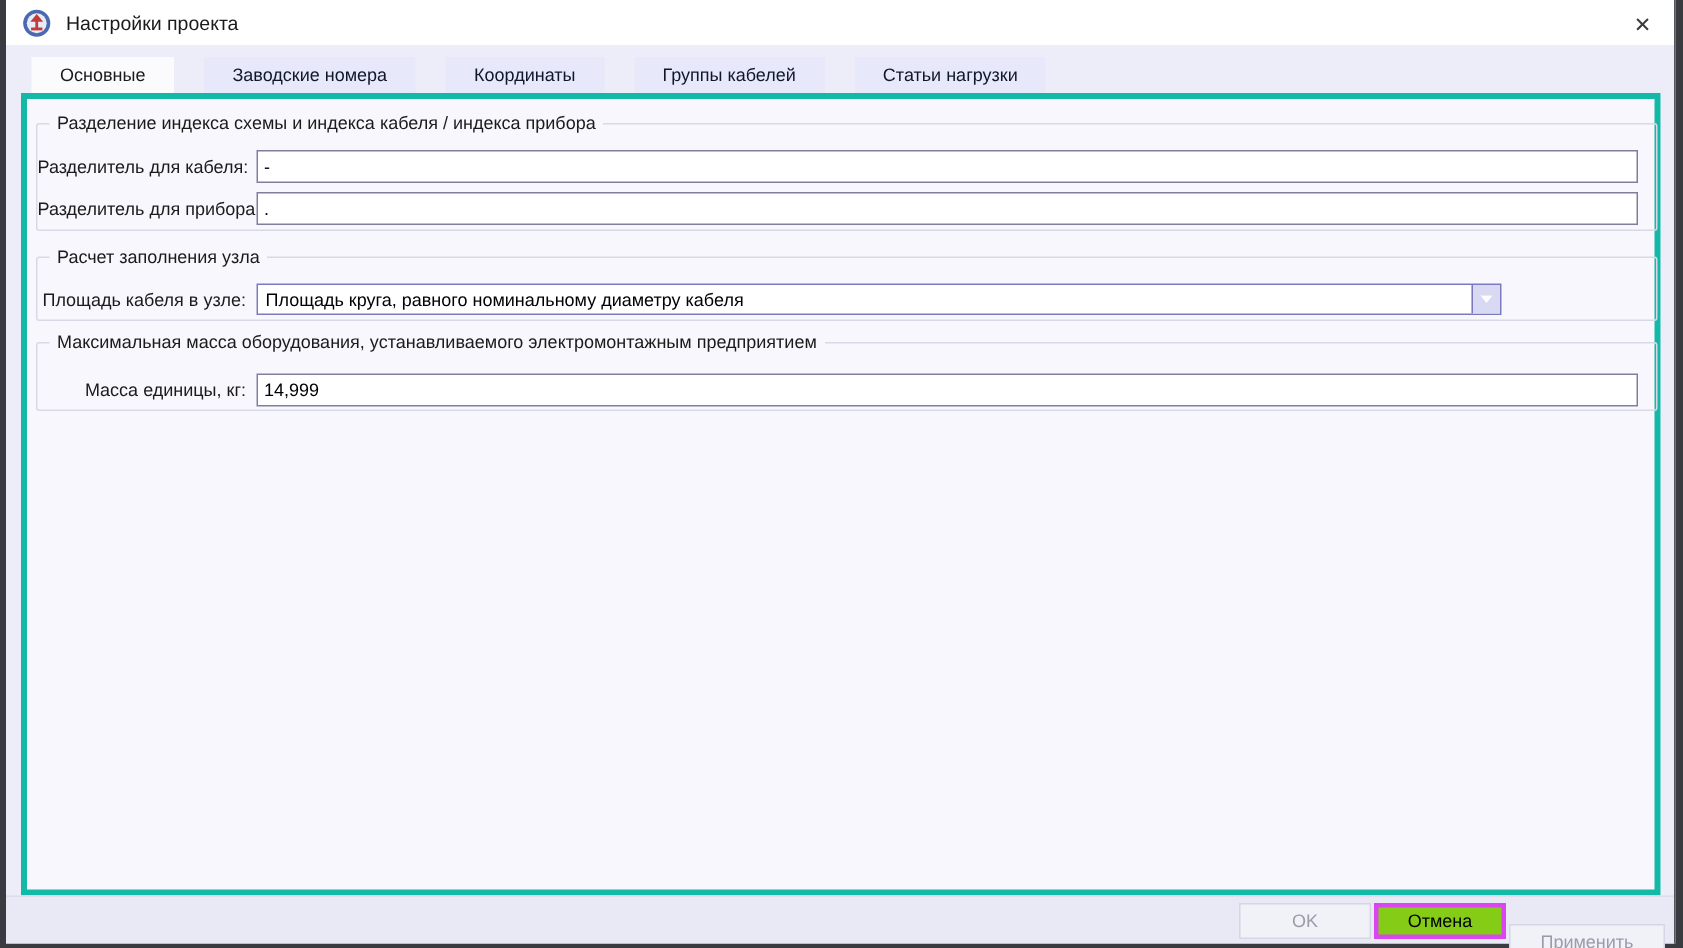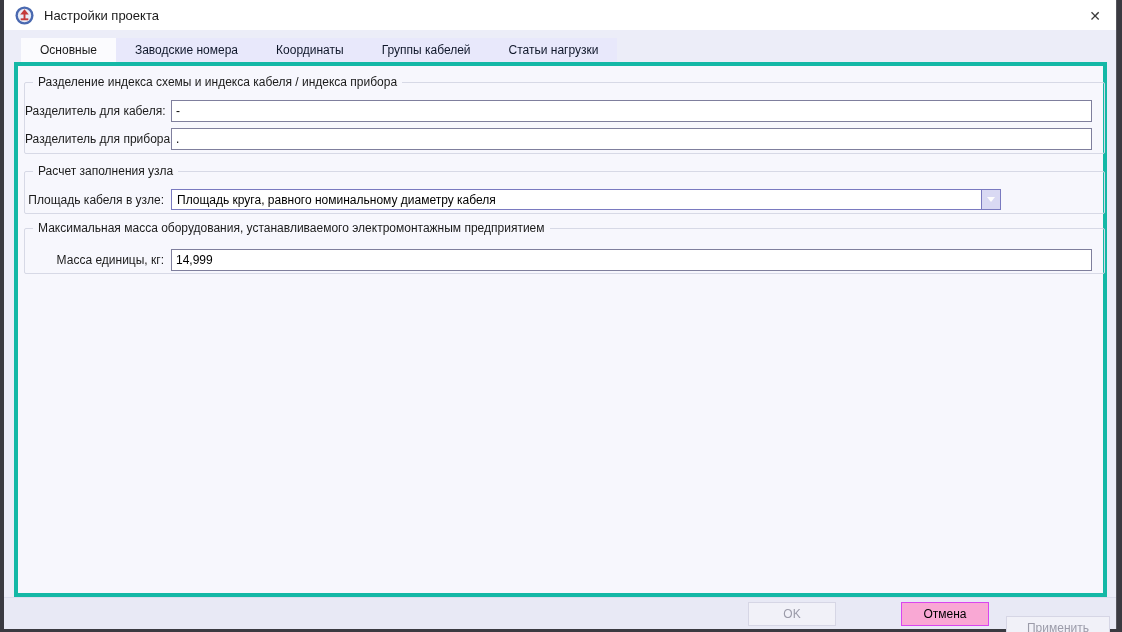--- a/index.html
+++ b/index.html
@@ -33,21 +33,21 @@
   .app-icon { width: 19px; height: 19px; margin-right: 10px; flex: 0 0 auto; }
   .title-text { font-size: 13px; color: #1a1a1a; }
   .close-btn {
     position: absolute; right: 12px; top: 7px; width: 18px; height: 18px;
     display: flex; align-items: center; justify-content: center;
     font-size: 14px; color: #3a3a3a; cursor: pointer;
   }
 
   .tabbar {
     position: absolute; left: 17px; top: 38px; height: 24px;
-    display: flex; gap: 0;
+    display: flex; gap: 20px;
   }
   .tab {
     height: 24px; padding: 0 19px;
     display: flex; align-items: center;
     background: #e8e8fb; color: #0f172a;
     font-size: 12px; cursor: pointer;
   }
   .tab.active { background: #fbfbfe; color: #1a1a1a; }
 
   .tab-panel {
@@ -99,33 +99,33 @@
   .arrow-down {
     width: 0; height: 0;
     border-left: 4px solid transparent; border-right: 4px solid transparent;
     border-top: 5px solid #fdfdfd;
   }
 
   .button-bar {
     position: absolute; left: 0; right: 0; top: 597px; height: 32px;
     background: #e8e9f5; border-top: 1px solid #dcdeee;
     display: flex; justify-content: flex-end; align-items: center;
-    gap: 17px; padding-right: 6px;
+    gap: 2px; padding-right: 6px;
   }
   .btn {
     width: 88px; height: 24px;
     font-family: "Liberation Sans", sans-serif; font-size: 12px;
     display: flex; align-items: center; justify-content: center;
     cursor: pointer;
   }
   .btn.disabled {
     background: #f1f1f8; border: 1px solid #d6d6e5; color: #9b9ba9;
   }
   .btn.focused {
-    background: #f9a8d4; border: 1px solid #d946ef; color: #000; margin-left: 48px;
+    background: #84cc16; border: 3px solid #d946ef; color: #000;
   }
   .btn-apply { width: 104px; margin-top: 28px; }
 </style>
 </head>
 <body>
 
 <div class="bg-sliver sliver-a"></div>
 <div class="bg-sliver sliver-b"></div>
 <div class="bg-sliver sliver-c"></div>
 

